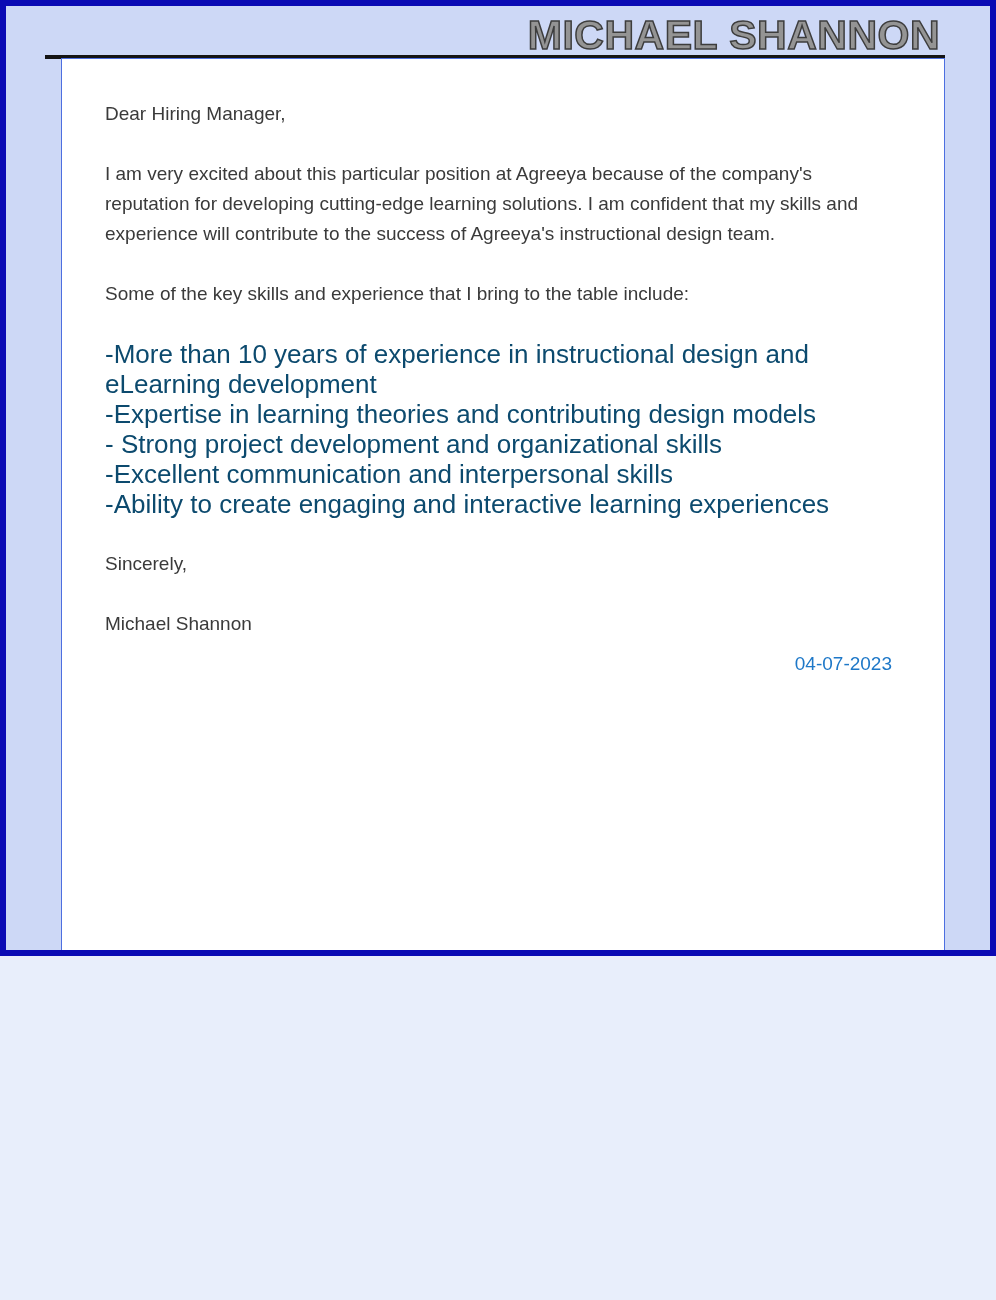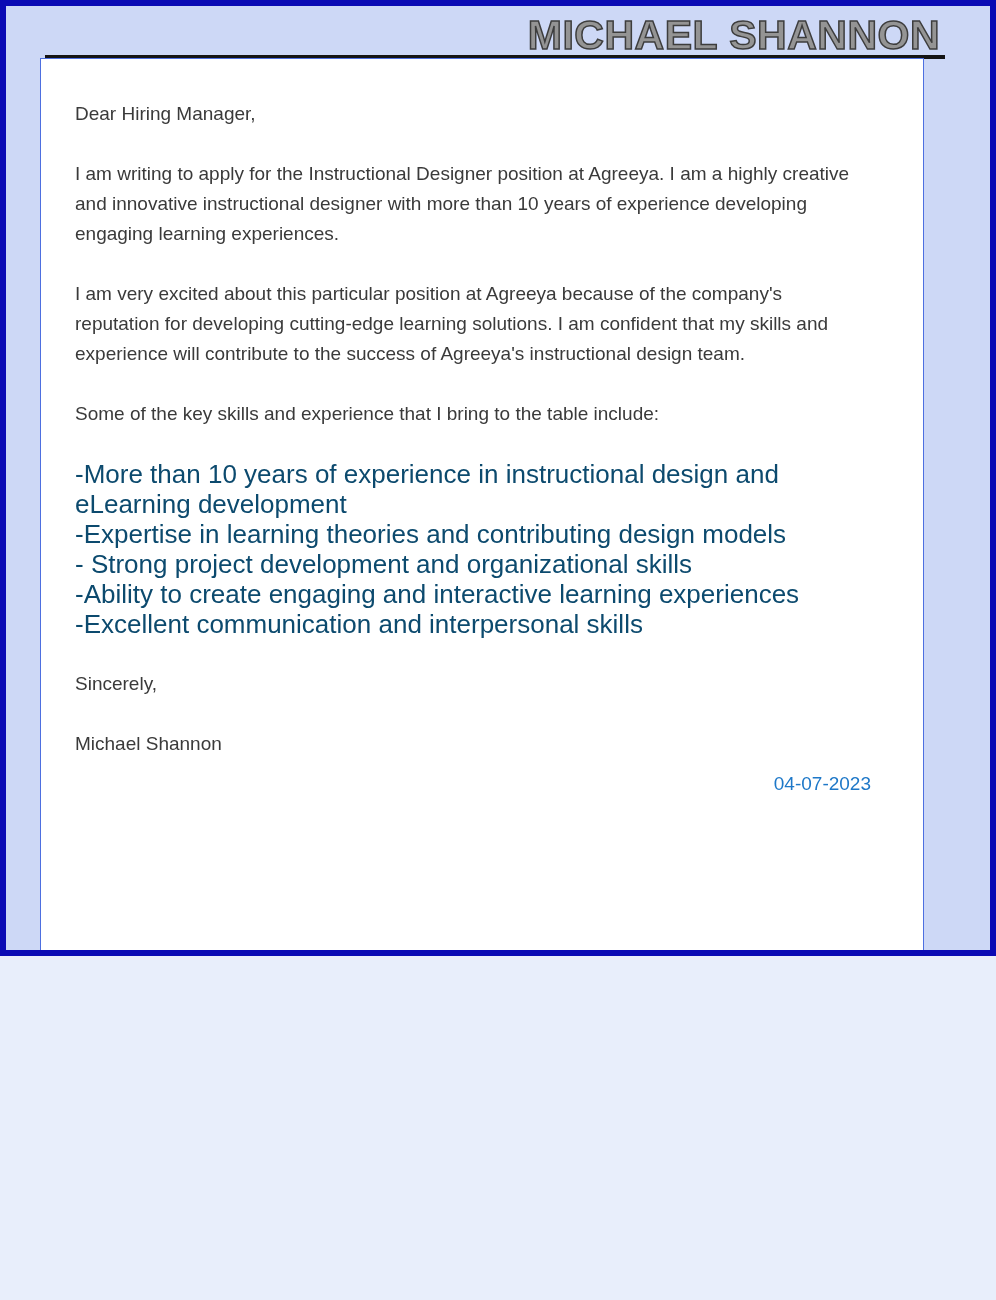--- a/index.html
+++ b/index.html
@@ -27,25 +27,25 @@
     white-space: nowrap;
   }
   .header-rule {
     position: absolute;
     top: 49px; left: 39px;
     width: 900px; height: 4px;
     background: #141414;
   }
   .page {
     position: absolute;
-    top: 52px; left: 34px;
+    top: 52px; left: 55px;
     width: 884px; height: 1198px;
     background: #ffffff;
     border: 1px solid #4d6fe0;
-    padding: 40px 52px 0 34px;
+    padding: 40px 52px 0 43px;
   }
   .page p {
     margin: 0 0 30px 0;
     font-size: 19px;
     line-height: 30px;
     color: #3a3a3a;
   }
   .skills { margin: 0 0 30px 0; }
   .skill {
     font-size: 26px;
@@ -71,32 +71,31 @@
 <div class="canvas">
 
   <div class="header-name">MICHAEL SHANNON</div>
 
   <div class="header-rule"></div>
 
   <div class="page">
 
     <p>Dear Hiring Manager,</p>
 
-    <p>I am writing to apply for the Instructional Designer position at Agreeya. I am a highly creative and innovative instructional designer with more than 10 years of experience developing engaging learning experiences.</p>
 
     <p>I am very excited about this particular position at Agreeya because of the company's reputation for developing cutting-edge learning solutions. I am confident that my skills and experience will contribute to the success of Agreeya's instructional design team.</p>
 
     <p>Some of the key skills and experience that I bring to the table include:</p>
 
     <div class="skills">
       <div class="skill">-More than 10 years of experience in instructional design and eLearning development</div>
       <div class="skill">-Expertise in learning theories and contributing design models</div>
       <div class="skill">- Strong project development and organizational skills</div>
+      <div class="skill">-Excellent communication and interpersonal skills</div>
       <div class="skill">-Ability to create engaging and interactive learning experiences</div>
-      <div class="skill">-Excellent communication and interpersonal skills</div>
     </div>
 
 
     <p>Sincerely,</p>
 
     <p class="signature">Michael Shannon</p>
 
     <p class="date">04-07-2023</p>
 
   </div>

